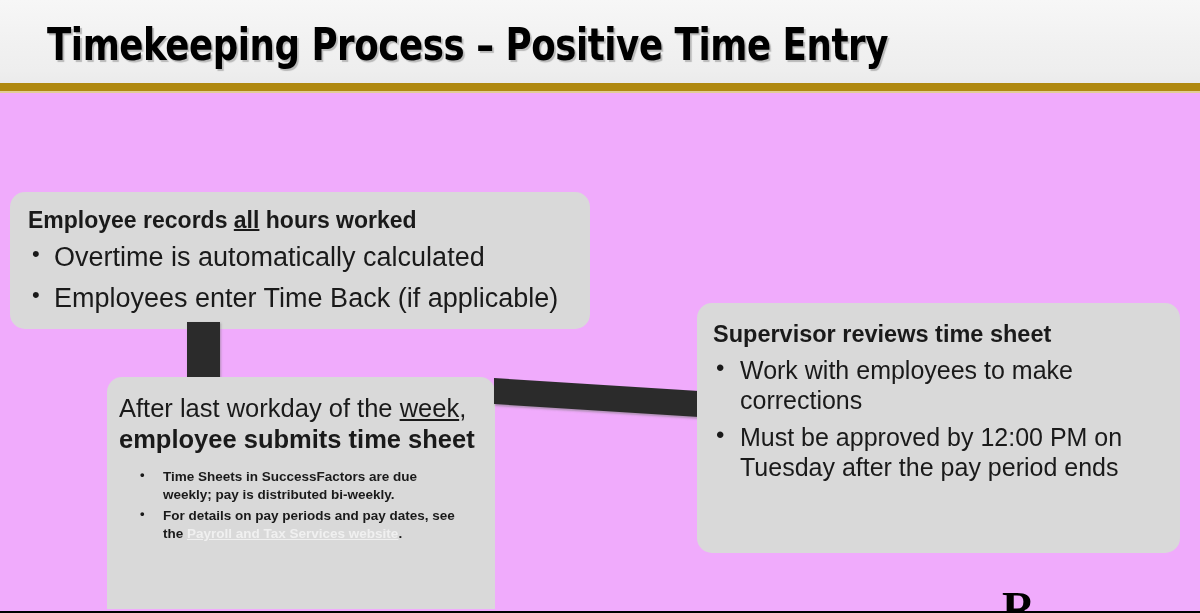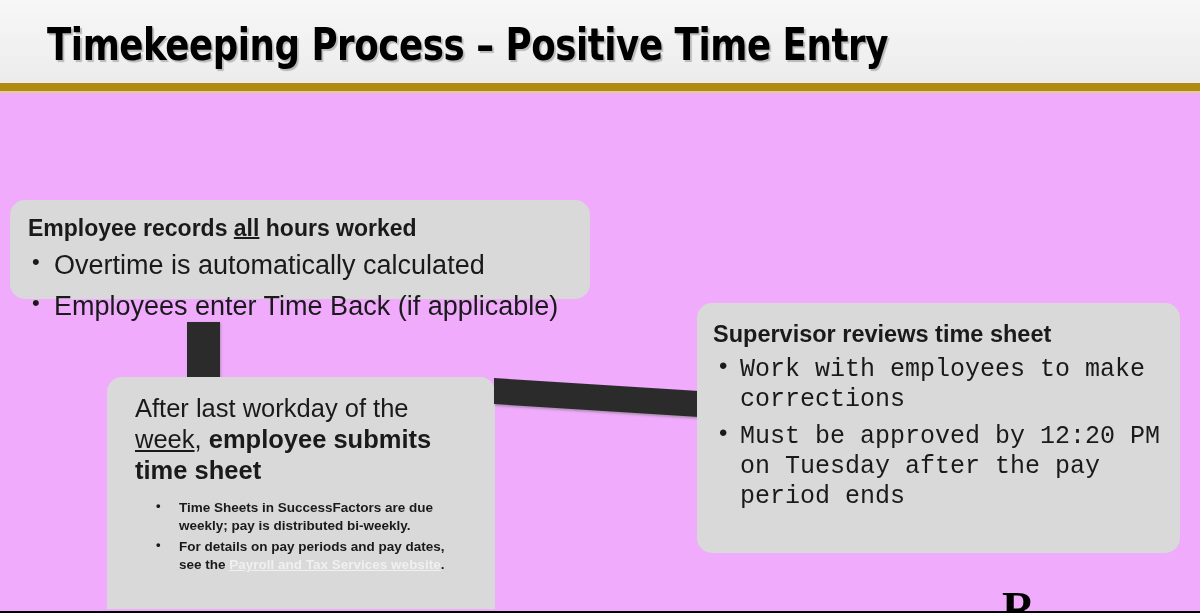--- a/index.html
+++ b/index.html
@@ -97,34 +97,34 @@
     position: absolute;
     left: 4px;
     top: -1px;
     font-size: 22px;
     line-height: 1.16;
   }
 
   
   #box-employee-records {
     left: 10px;
-    top: 200px;
+    top: 192px;
     width: 580px;
-    height: 99px;
+    height: 137px;
     padding: 15px 18px 0 18px;
   }
   #box-employee-records .pbox-heading { font-size: 23px; }
 
   
   #box-employee-submits {
     left: 107px;
     top: 377px;
     width: 388px;
     height: 232px;
-    padding: 16px 16px 0 28px;
+    padding: 16px 16px 0 12px;
     border-bottom-left-radius: 0;
     border-bottom-right-radius: 0;
   }
   .box2-heading {
     font-size: 25.5px;
     line-height: 1.22;
     font-weight: normal;
     margin: 0;
   }
   .box2-heading .u { text-decoration: underline; }
@@ -163,21 +163,20 @@
     width: 483px;
     height: 250px;
     padding: 18px 16px 8px 16px;
   }
   #box-supervisor-reviews .pbox-heading { font-size: 23.5px; }
   #box-supervisor-reviews .pbox-list > li {
     font-size: 25px;
     line-height: 1.2;
     padding-left: 27px;
     margin-top: 7px;
-    font-family: Liberation Mono, monospace;
   }
   #box-supervisor-reviews .pbox-list > li::before {
     font-size: 24px;
     left: 3px;
   }
 
   
   .connector {
     position: absolute;
     background: #2b2b2b;
@@ -250,20 +249,20 @@
       <li><span>For details on pay periods and pay dates, see the </span><a class="linktext" href="#">Payroll and Tax Services website</a><span>.</span></li>
     </ul>
   </div>
 
   <div class="connector" id="connector-horizontal"></div>
 
   <div class="pbox" id="box-supervisor-reviews">
     <div class="pbox-heading">Supervisor reviews time sheet</div>
     <ul class="pbox-list">
       <li>Work with employees to make corrections</li>
-      <li>Must be approved by 12:20 PM on Tuesday after the pay period ends</li>
+      <li>Must be approved by 12:00 PM on Tuesday after the pay period ends</li>
     </ul>
   </div>
 
   <div id="footer-logo-glyph">R</div>
   <div id="slide-bottom-edge"></div>
 
 </div>
 
 </body></html>

